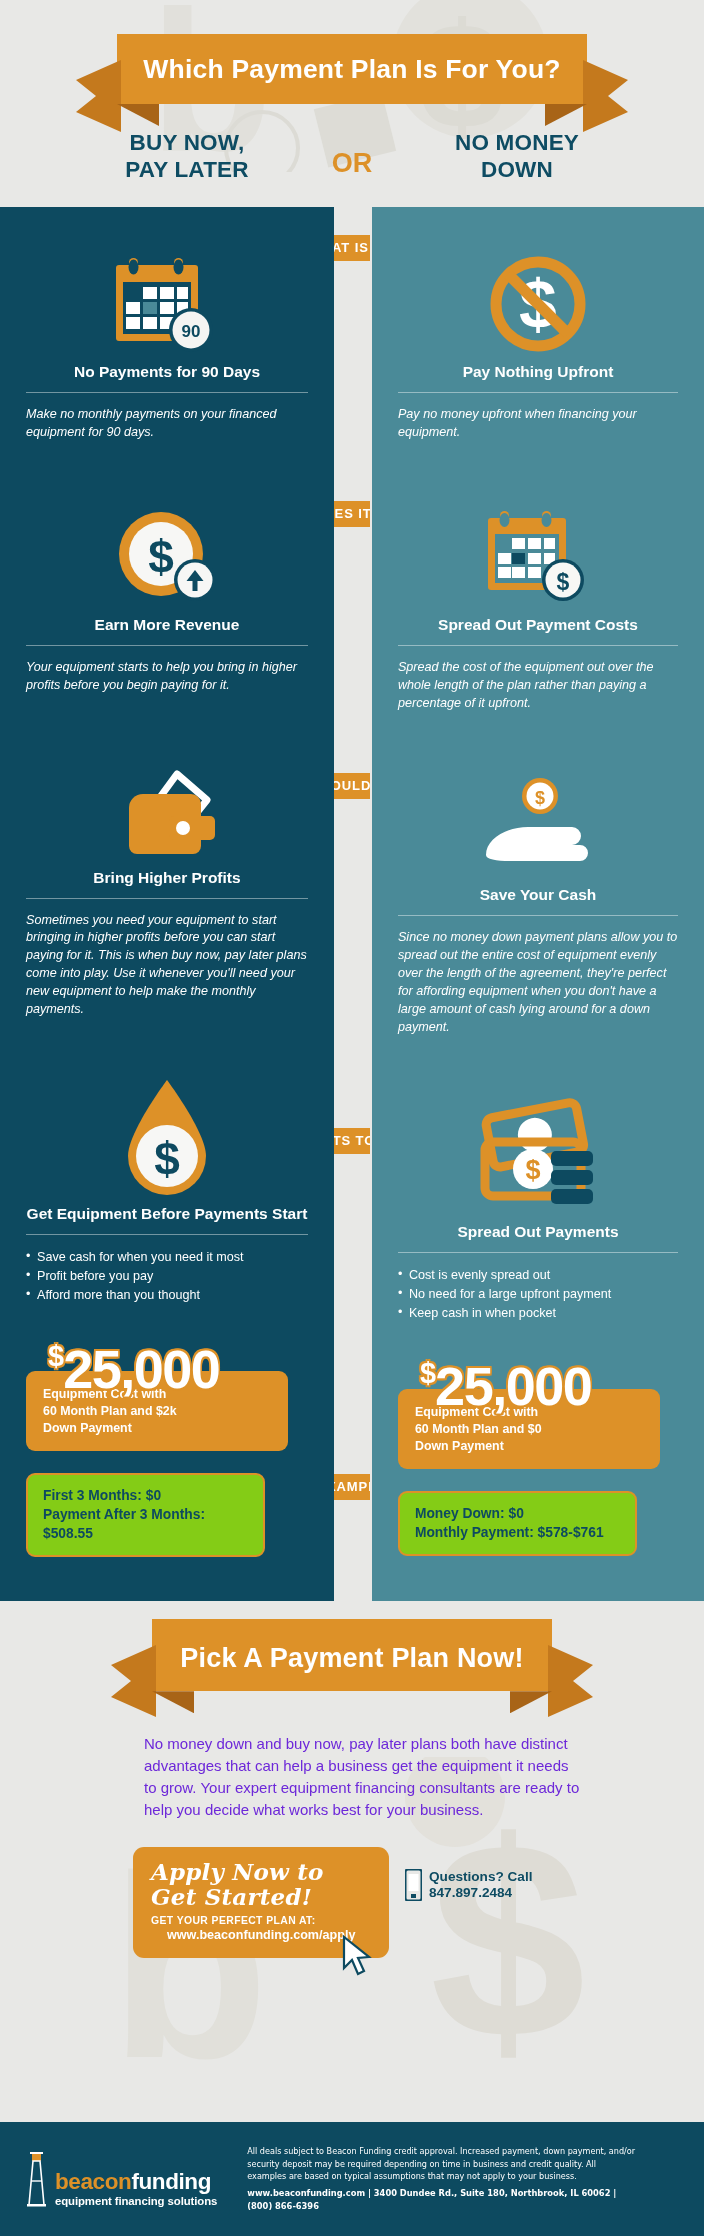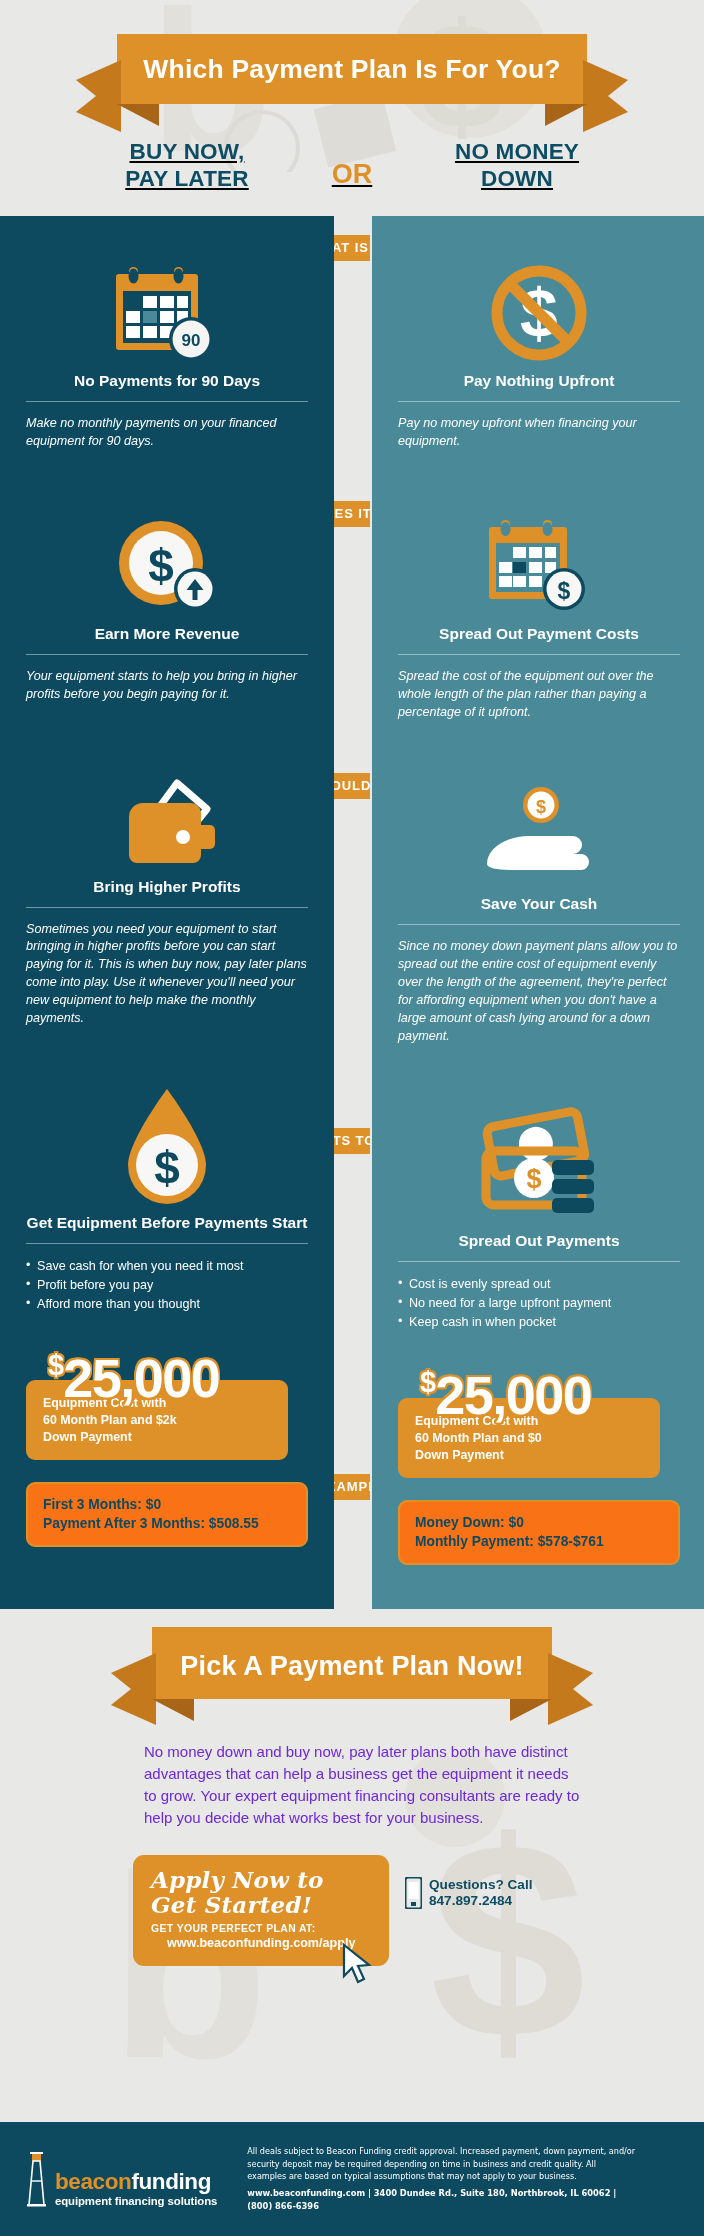--- a/index.html
+++ b/index.html
@@ -47,23 +47,22 @@
   }
   
   #cta-ribbon {
     width: 400px; height: 72px; line-height: 78px;
     font-size: 27px;
   }
 
   
   .compare {
     position: relative; z-index: 3;
-    display: flex; align-items: center; justify-content: center;
-    padding-top: 35px;
-    text-decoration: underline;
+    display: flex; align-items: flex-start; justify-content: center;
+    padding-top: 26px;
   }
   .cmp-col {
     width: 240px; text-align: center;
     color: #0e4c63;
     font-size: 22.5px; font-weight: bold; line-height: 1.18;
     letter-spacing: .2px;
   }
   .cmp-or {
     width: 90px; text-align: center;
     color: #dd9128; font-size: 27px; font-weight: bold;
@@ -128,25 +127,25 @@
   .ex-plate {
     background: #dd9128; color: #fff;
     border-radius: 9px;
     padding: 15px 17px 14px;
     font-size: 12.4px; font-weight: bold; line-height: 1.38;
     margin-top: -20px; position: relative; z-index: 2;
     width: 262px;
   }
   .ex-pill {
     margin: 22px 0 0;
-    background: #f97316; border: 2.5px solid #dd9128;
+    background: #84cc16; border: 2.5px solid #dd9128;
     border-radius: 9px;
     padding: 11px 15px 12px;
     color: #0d4a60; font-size: 13.8px; font-weight: bold; line-height: 1.38;
-    width: 282px;
+    width: 239px;
   }
 
   
   .cta { position: relative; z-index: 3; background: transparent; }
   .cta-text {
     color: #6d28d9; font-size: 15px; line-height: 1.46;
     width: 460px; margin: 42px auto 0; padding-left: 22px;
   }
   .cta-row {
     display: flex; align-items: flex-start;

